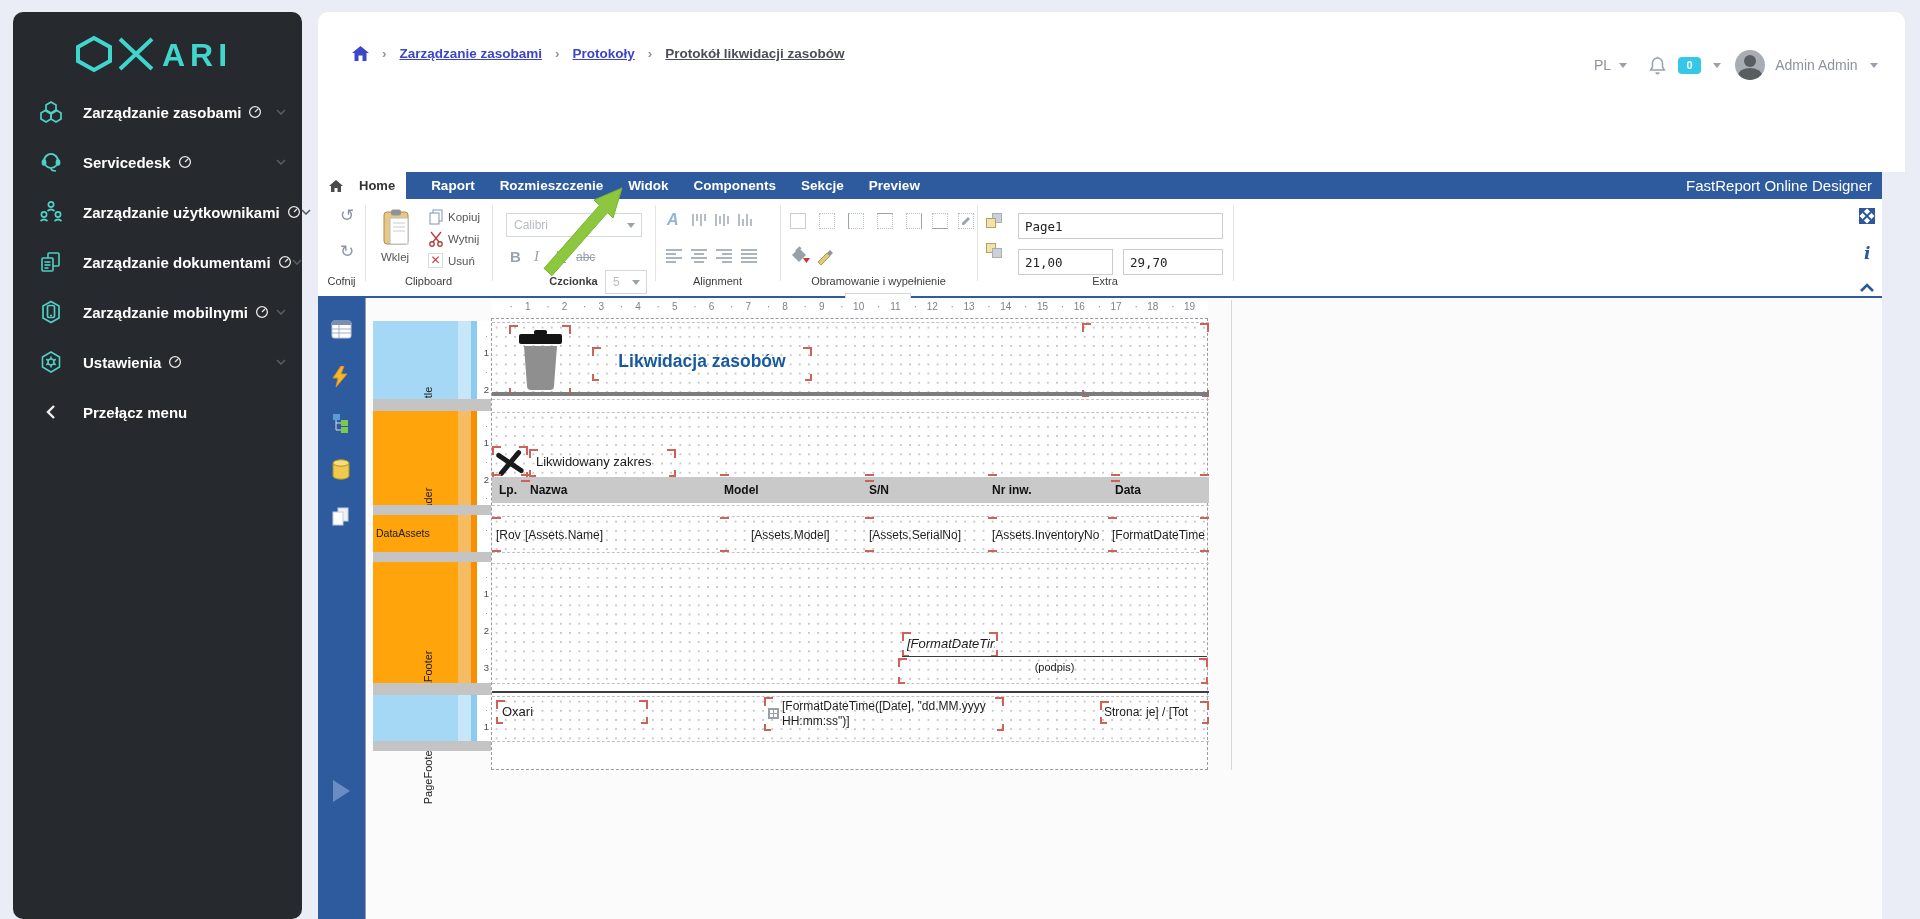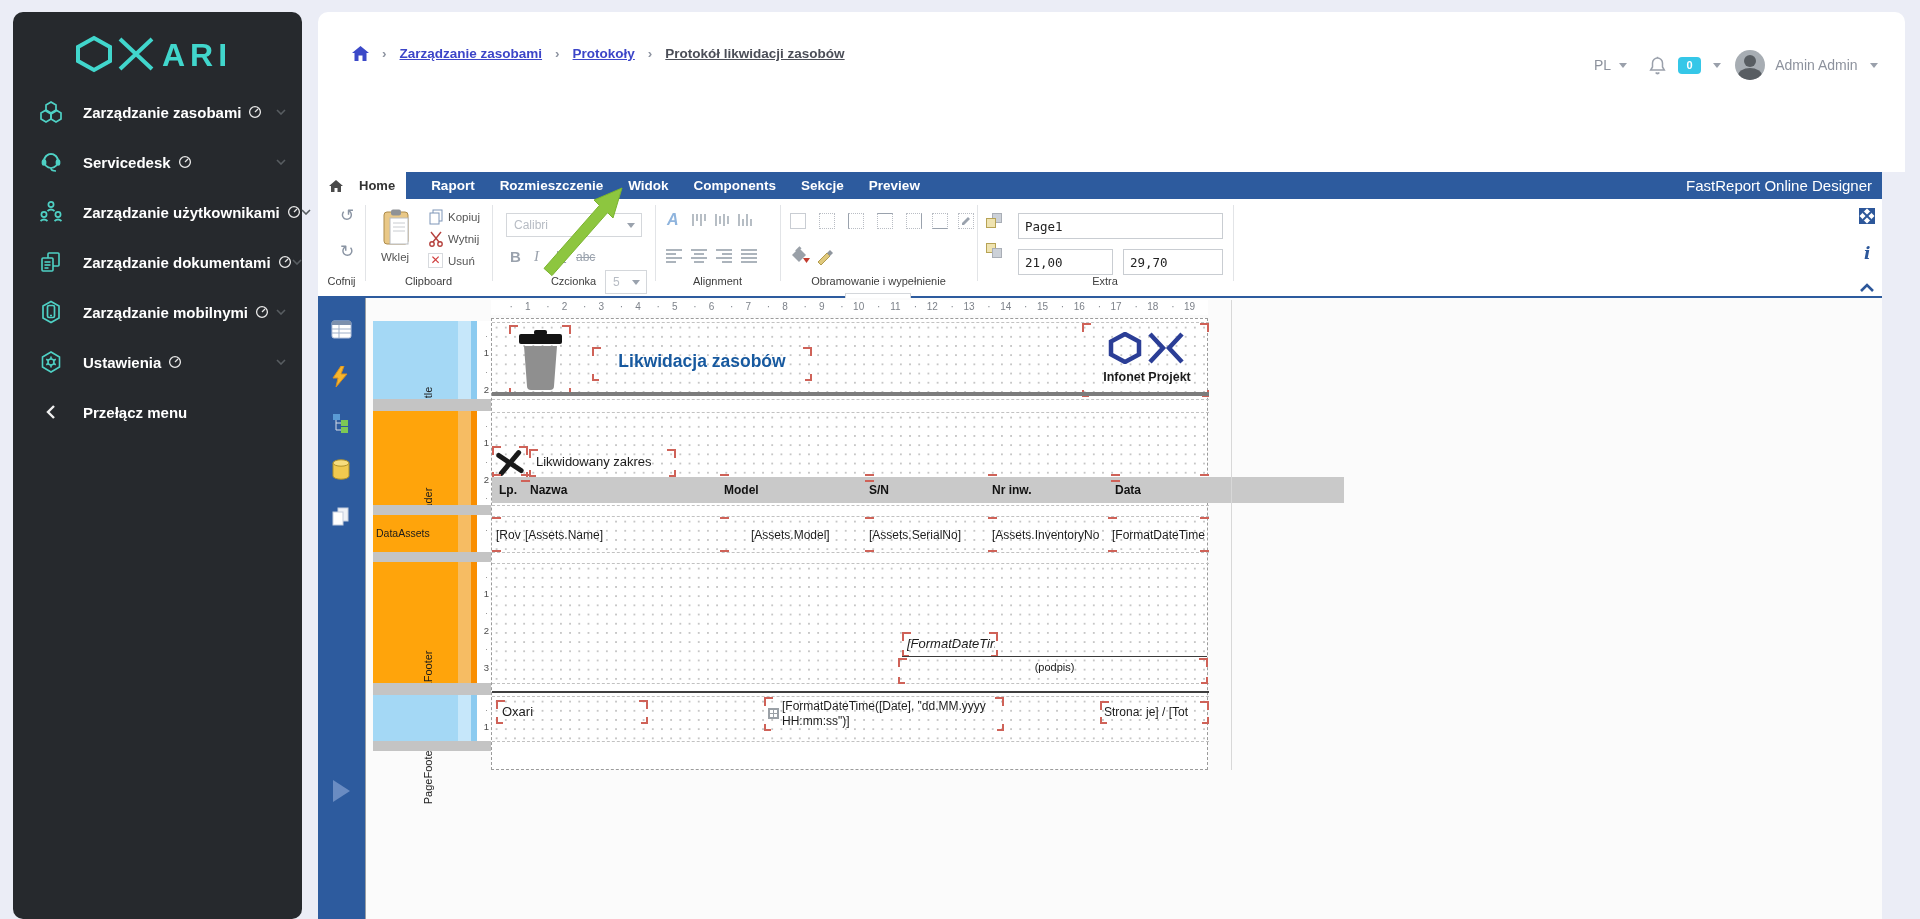--- a/index.html
+++ b/index.html
@@ -100,21 +100,21 @@
   .clip{overflow:hidden;}
   .sel{position:absolute;pointer-events:none;}
   .sel::before,.sel::after,.sel i{content:"";position:absolute;width:7px;height:7px;border:0 solid #cf6258;}
   .sel::before{left:0;top:0;border-left-width:2px;border-top-width:2px;}
   .sel::after{right:0;top:0;border-right-width:2px;border-top-width:2px;}
   .sel i.bl{left:0;bottom:0;border-left-width:2px;border-bottom-width:2px;}
   .sel i.br{right:0;bottom:0;border-right-width:2px;border-bottom-width:2px;}
   .tick{position:absolute;width:9px;height:5px;margin-left:-4px;}
   .tick-t{border-top:2px solid #cf6258;}
   .tick-b{border-bottom:2px solid #cf6258;}
-  .hdrrow{position:absolute;left:0;width:852px;height:26px;background:#c9c9c9;text-align:right;}
+  .hdrrow{position:absolute;left:0;width:717px;height:26px;background:#c9c9c9;text-align:right;}
   .hdrrow span{position:absolute;top:0;line-height:26px;font-weight:bold;font-size:12px;color:#111;}
   .pshadow{position:absolute;width:1px;background:#d8d8d8;}
 </style>
 </head>
 <body>
 
 <div class="root">
 
   <aside class="sb">
     <div class="sb-logo">
@@ -375,21 +375,21 @@
       <div class="fake-sel abs" style="left:188px;top:14px;width:136px;height:24px;">
         <span>Calibri</span>
       </div>
       <span class="fontbtn" style="left:192px;top:49px;font-weight:bold;font-size:15px;">B</span>
       <span class="fontbtn" style="left:216px;top:49px;font-style:italic;font-family:'Liberation Serif',serif;font-size:15px;">I</span>
       <span class="fontbtn" style="left:238px;top:49px;text-decoration:underline;font-size:14px;">U</span>
       <span class="fontbtn" style="left:258px;top:51px;text-decoration:line-through;font-size:12px;">abc</span>
       <div class="fake-sel abs" style="left:287px;top:47px;width:42px;height:24px;">
         <span>5</span>
       </div>
-      <span class="tcap" style="left:174px;width:163px;">Czcionka</span>
+      <span class="tcap" style="left:174px;width:163px;font-weight:bold;">Czcionka</span>
       <span class="tsep" style="left:337px;"></span>
 
       <span class="alico" style="left:349px;top:12px;color:#8fb4dd;font-weight:bold;font-size:16px;font-style:italic;">A</span>
       <span class="alico" style="left:372px;top:13px;">
         <svg width="18" height="16" viewBox="0 0 18 16" stroke="#98a2ac" stroke-width="1.4">
             <line x1="3" y1="2" x2="3" y2="14"></line>
             <line x1="7" y1="2" x2="7" y2="9"></line>
             <line x1="11" y1="2" x2="11" y2="14"></line>
             <line x1="15" y1="2" x2="15" y2="9"></line>
           </svg>
@@ -707,28 +707,20 @@
                 <i class="bl"></i>
                 <i class="br"></i>
               </div>
 
             <span class="rtxt" style="left:103px;top:28px;width:214px;text-align:center;font-size:17.5px;font-weight:bold;color:#17599f;">Likwidacja zasobów</span>
             <div class="sel" style="left:100px;top:24px;width:220px;height:34px;">
                 <i class="bl"></i>
                 <i class="br"></i>
               </div>
 
-            <span class="abs" style="left:593px;top:1px;width:124px;height:74px;text-align:center;">
-              <svg width="78" height="32" viewBox="0 0 78 32" style="margin-top:8px;">
-                <polygon points="17,2 31,9.5 31,22.5 17,30 3,22.5 3,9.5" fill="none" stroke="#2b3e96" stroke-width="4.5"></polygon>
-                <polyline points="42,2 55,16 42,30" fill="none" stroke="#2b3e96" stroke-width="4.5"></polyline>
-                <polyline points="74,2 61,16 74,30" fill="none" stroke="#2b3e96" stroke-width="4.5"></polyline>
-              </svg>
-              <span class="rtxt" style="left:0;right:0;top:46px;font-weight:bold;font-size:12.5px;">Infonet Projekt</span>
-            </span>
             <div class="sel" style="left:590px;top:0;width:127px;height:74px;">
                 <i class="bl"></i>
                 <i class="br"></i>
               </div>
 
             <span class="solid" style="left:0;top:69px;width:717px;height:4px;"></span>
           </div>
 
           <div class="prow" style="top:93px;height:94px;">
             <span class="abs" style="left:4px;top:37px;">

